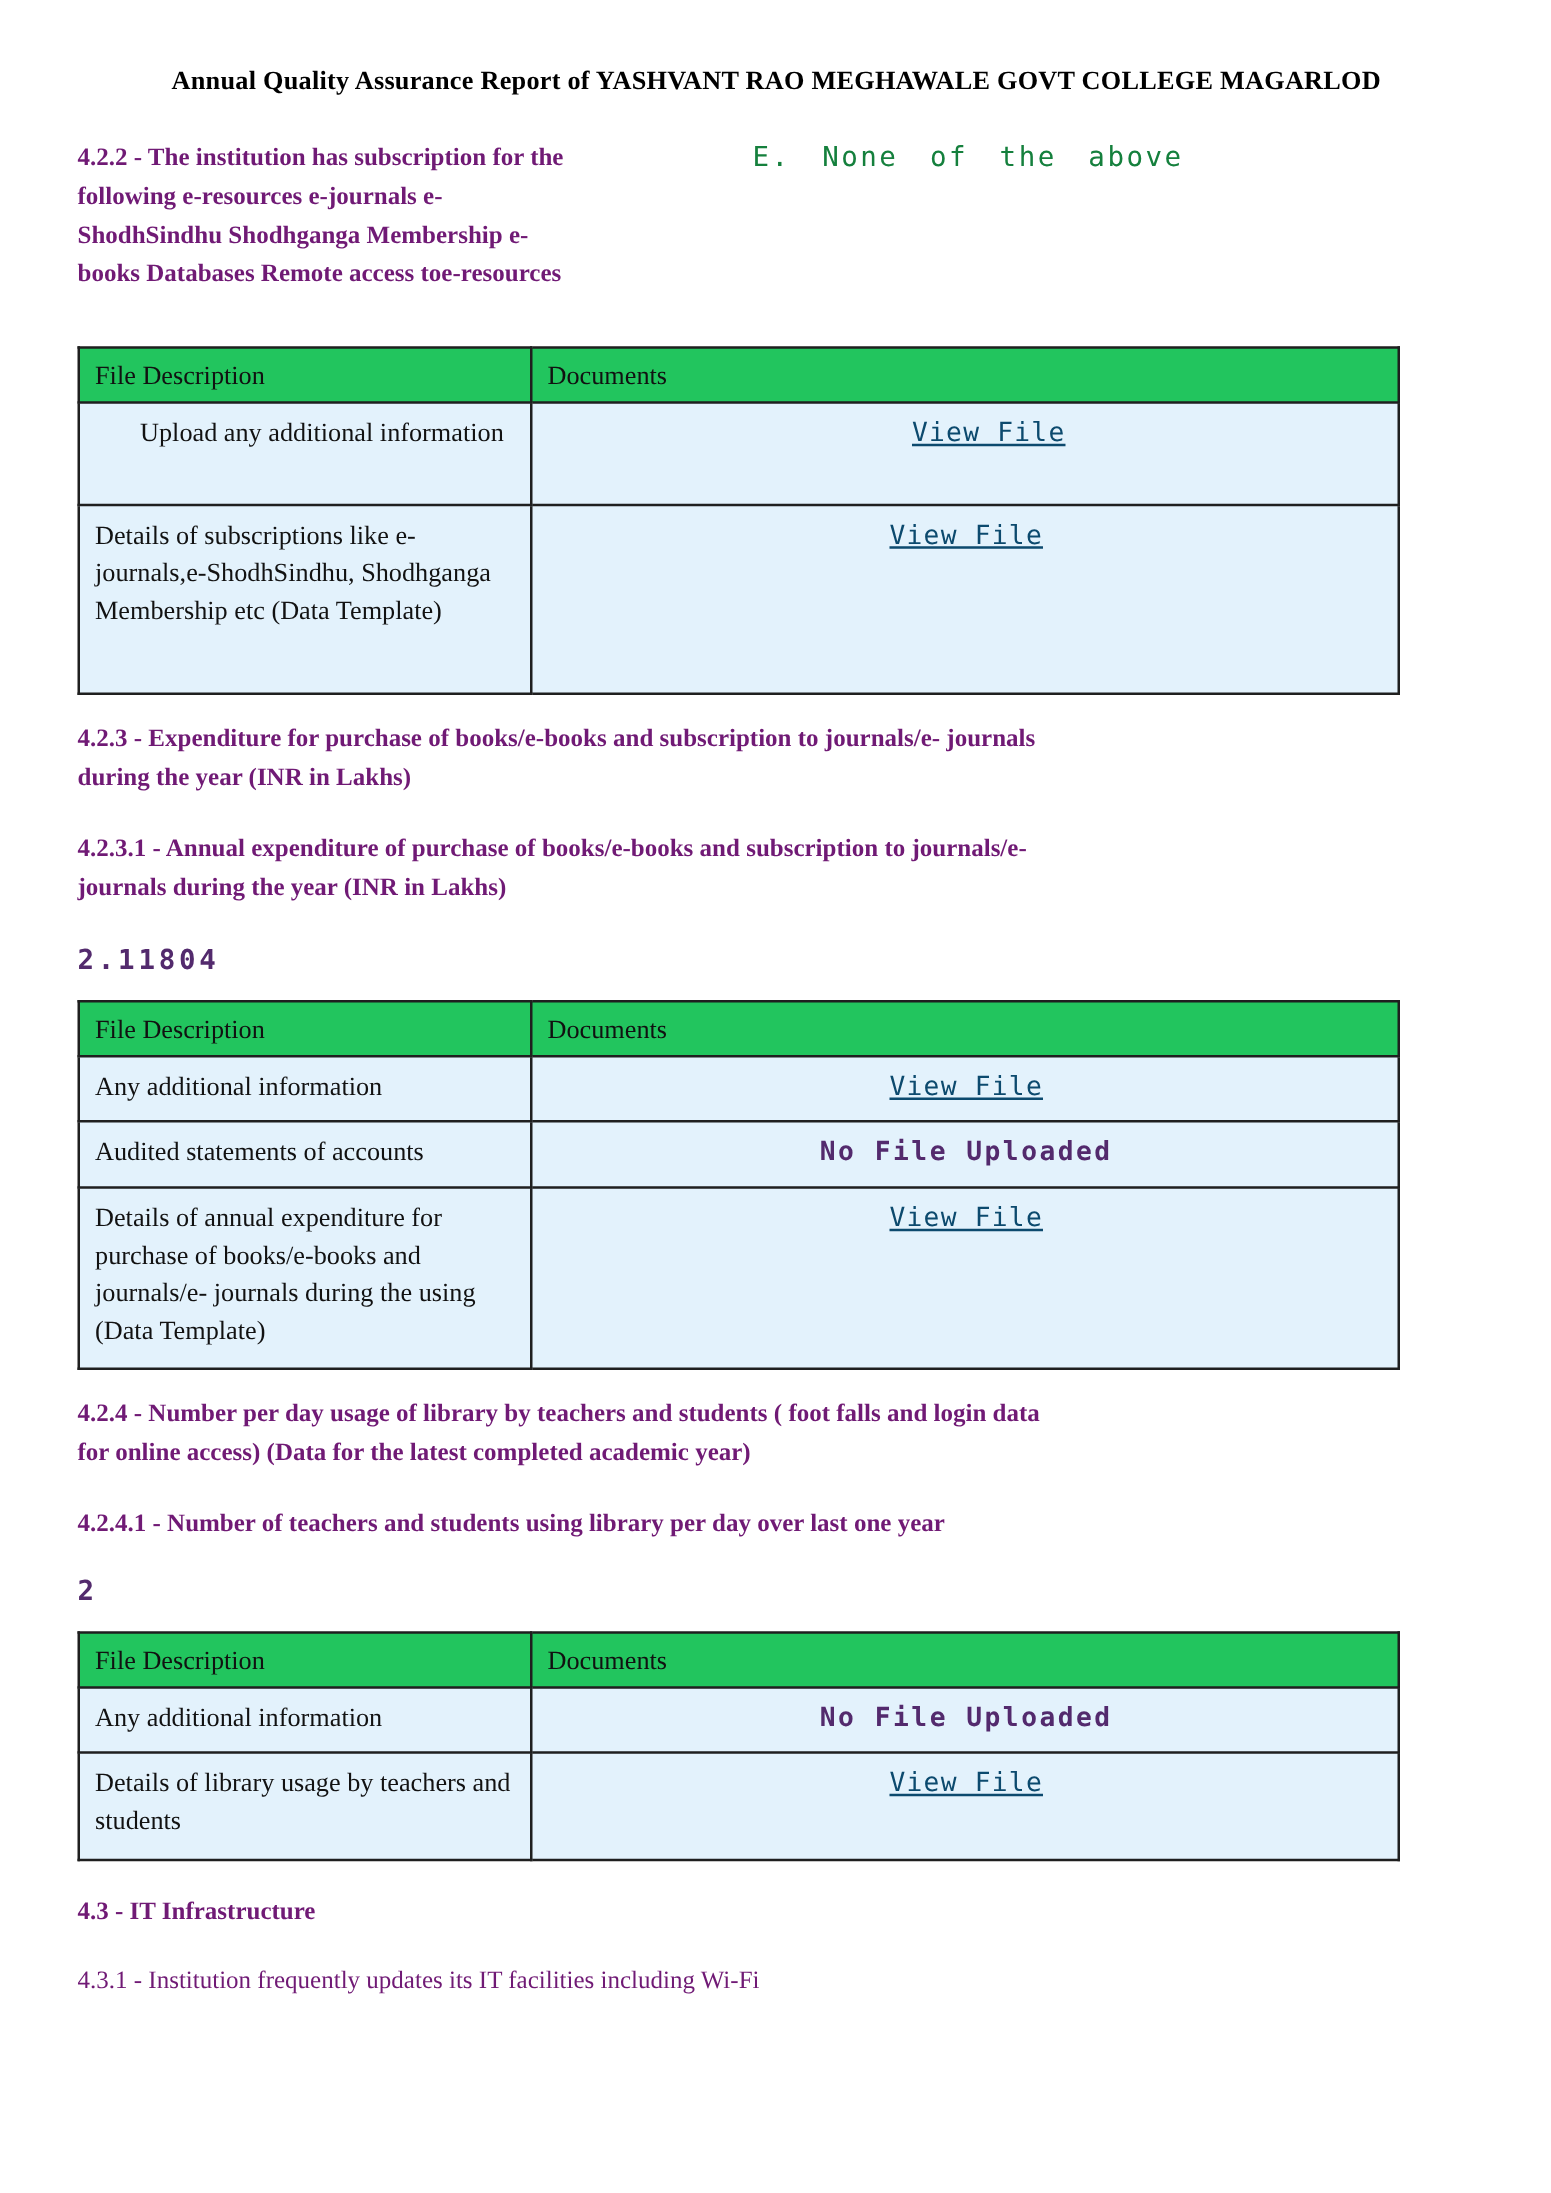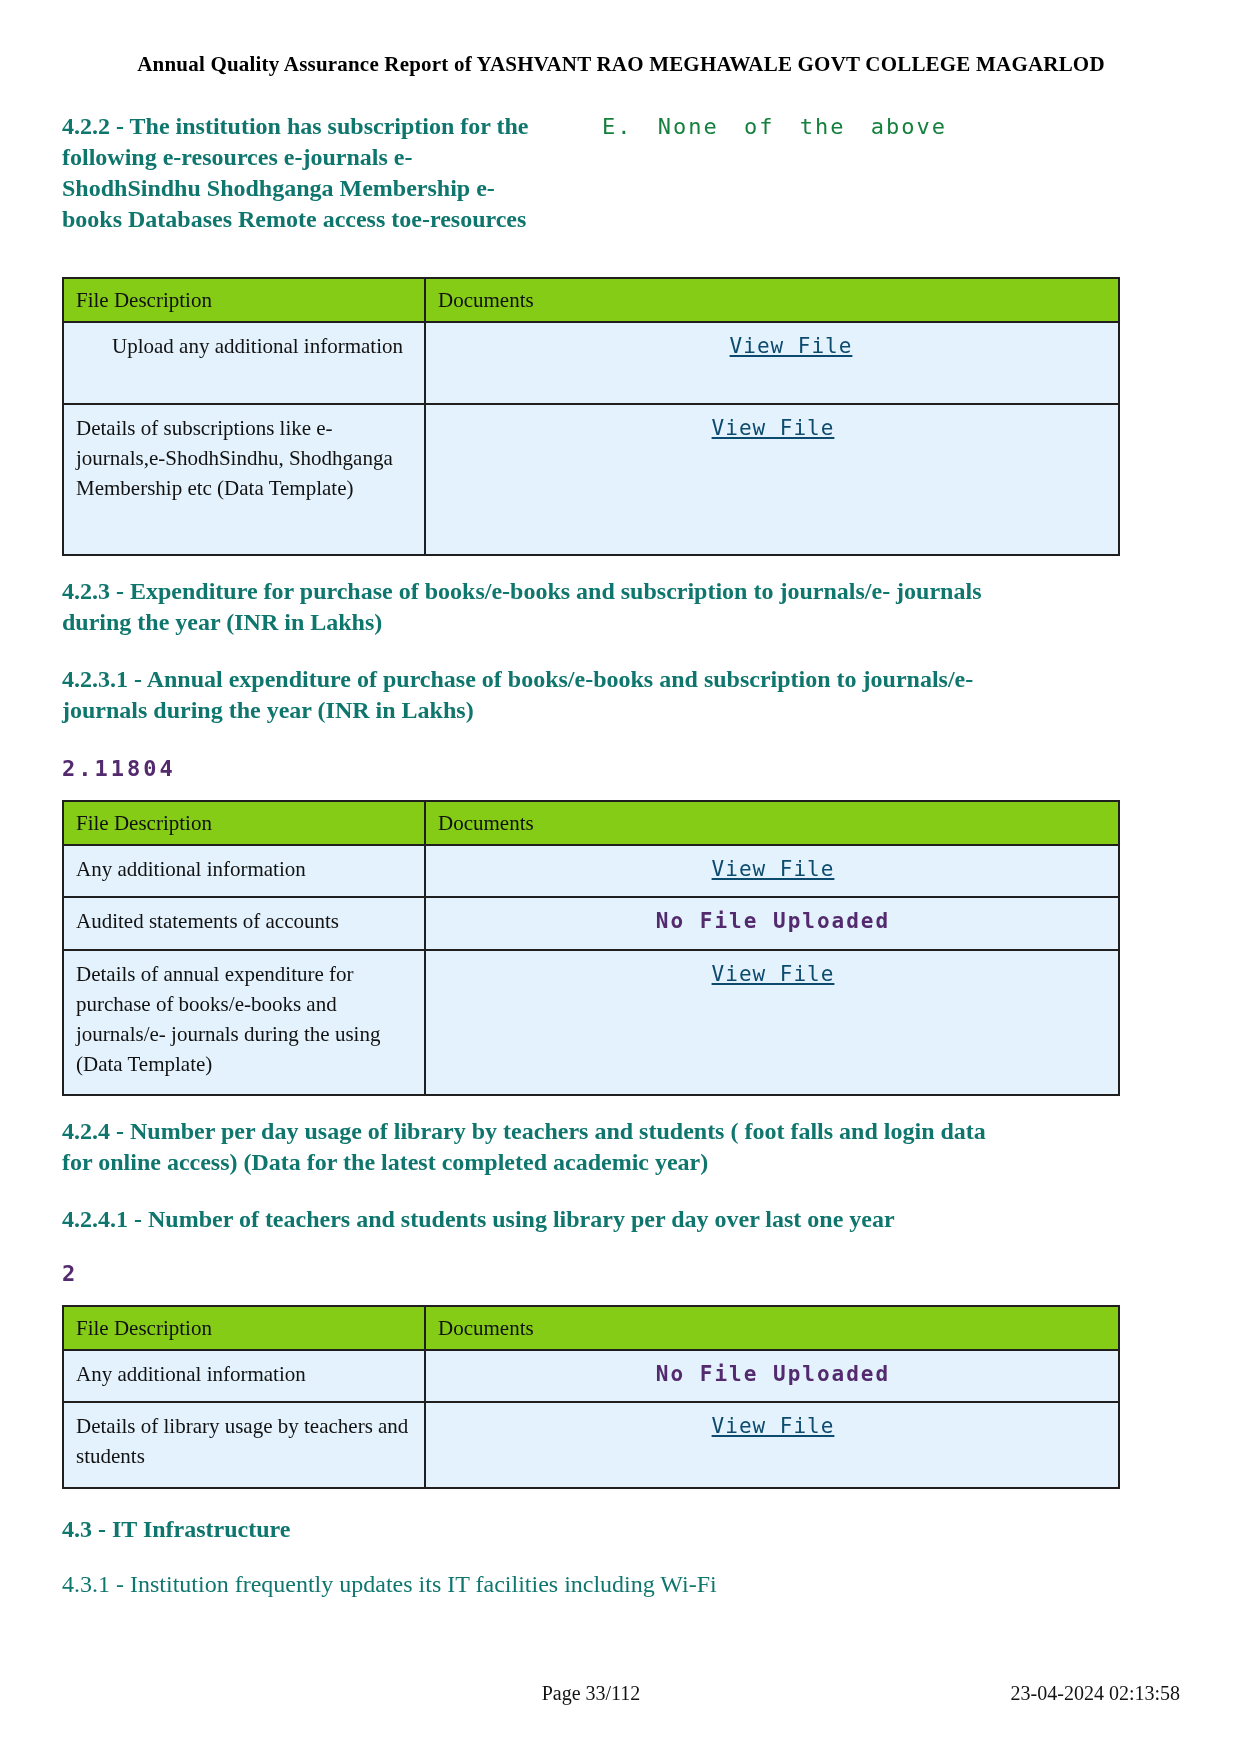--- a/index.html
+++ b/index.html
@@ -9,43 +9,43 @@
     font-family:"Liberation Serif",serif;color:#121212;
   }
   .top-header{
     margin-top:52px;text-align:center;
     font-size:21px;font-weight:bold;color:#000000;
     letter-spacing:.2px;
   }
   .q422-row{margin-top:34px;display:flex;align-items:flex-start;}
   .q422-heading{width:540px;}
   .heading{
-    font-size:24px;font-weight:bold;line-height:31px;
-    white-space:pre-line;color:#0f766e;
+    font-size:20px;font-weight:bold;line-height:31px;
+    white-space:pre-line;color:#701a75;
   }
   .heading.regular{font-weight:normal;}
   .mono-answer{
     font-family:"DejaVu Sans Mono",monospace;
     font-size:22px;line-height:31px;color:#15803d;
     letter-spacing:2px;word-spacing:10px;white-space:nowrap;
   }
   .mono-value{
     font-family:"DejaVu Sans Mono",monospace;
     font-size:22px;line-height:30px;color:#532a6d;
     letter-spacing:3px;font-weight:bold;
   }
   .file-table{
     width:1058px;border-collapse:collapse;table-layout:fixed;
     font-size:21px;
   }
   .file-table th,.file-table td{
     border:2px solid #1f1f1f;vertical-align:top;box-sizing:border-box;
   }
   .file-table th{
-    background:#84cc16;font-weight:normal;text-align:left;
+    background:#22c55e;font-weight:normal;text-align:left;
     height:44px;padding:6px 10px 6px 12px;line-height:30px;
     font-size:21px;color:#111;
   }
   .file-table td{background:#e3f2fc;padding:8px 10px 8px 12px;line-height:30px;}
   .col-desc{width:362px;}
   .doc-cell{text-align:center;}
   .view-link{
     font-family:"DejaVu Sans Mono",monospace;font-size:21px;
     color:#0c4a6e;text-decoration:underline;letter-spacing:1px;
   }
@@ -188,18 +188,14 @@
         <a href="#" class="view-link">View File</a>
       </td>
     </tr>
   </tbody>
     </table>
 
   <div class="heading mt-q43">4.3 - IT Infrastructure</div>
 
   <div class="heading regular mt-q431">4.3.1 - Institution frequently updates its IT facilities including Wi-Fi</div>
 
-  <div class="footer">
-    <span class="page-num">Page 33/112</span>
-    <span class="stamp">23-04-2024 02:13:58</span>
-  </div>
 
 </div>
 
 </body></html>

